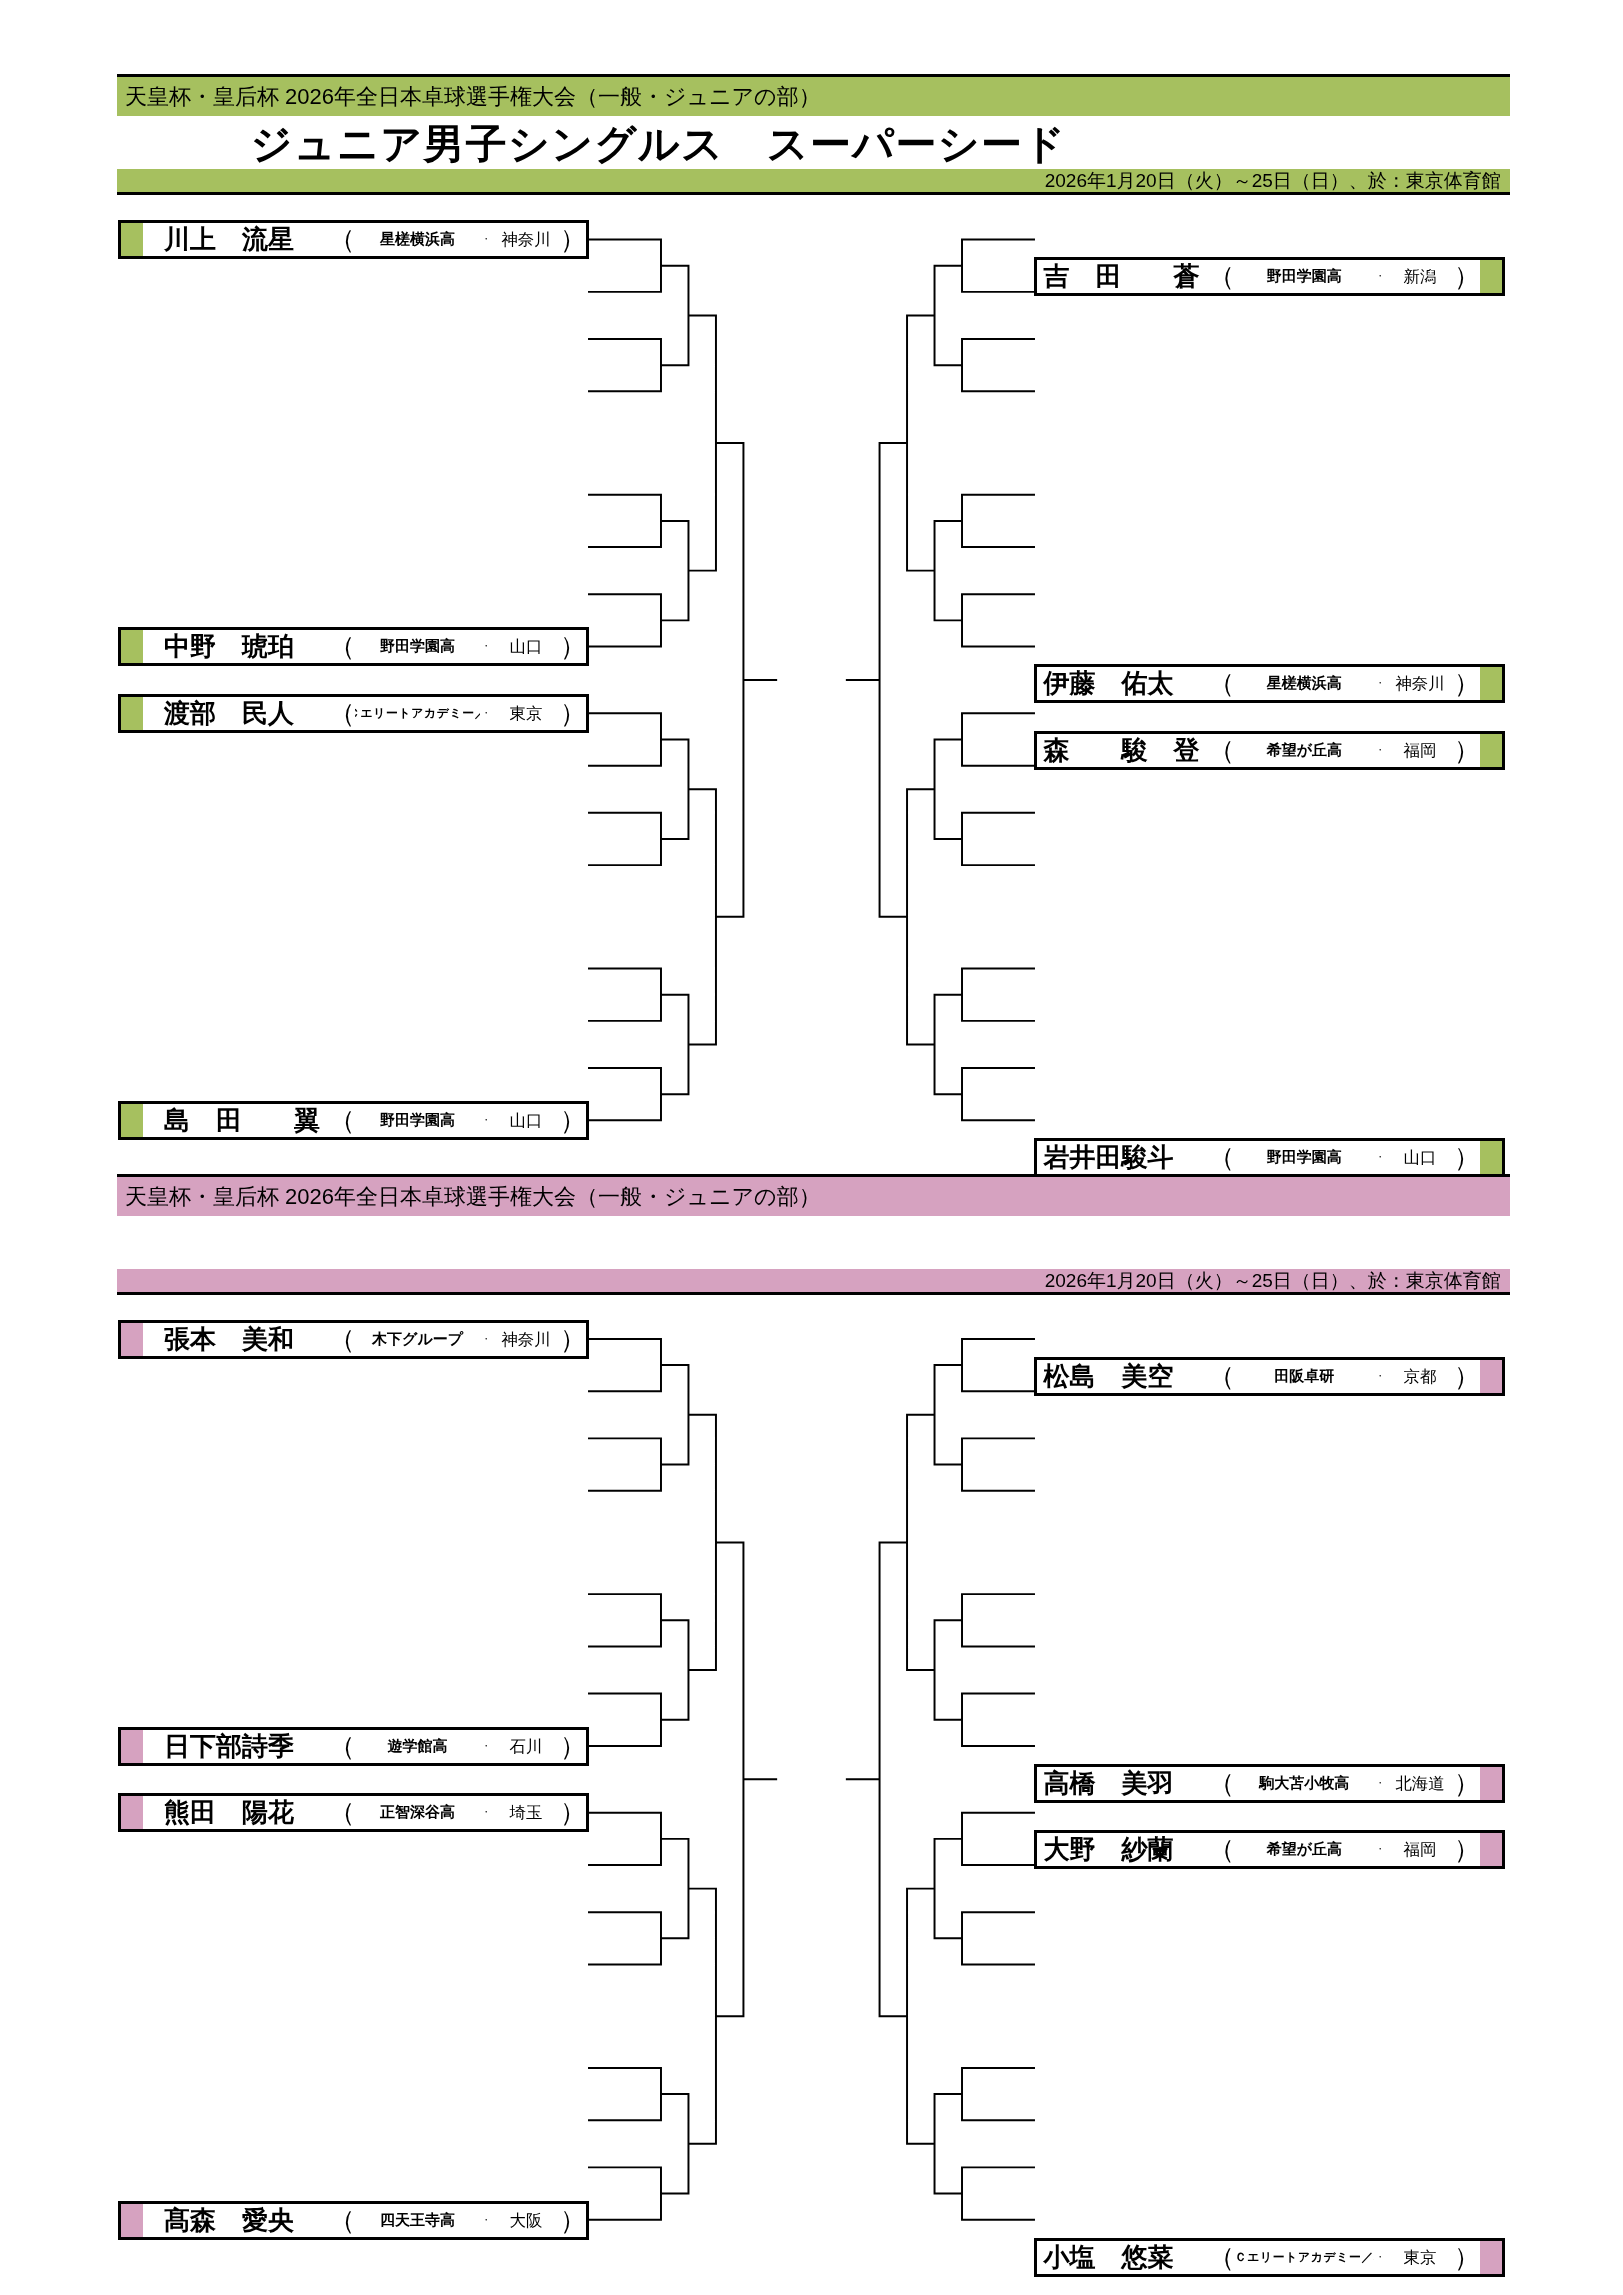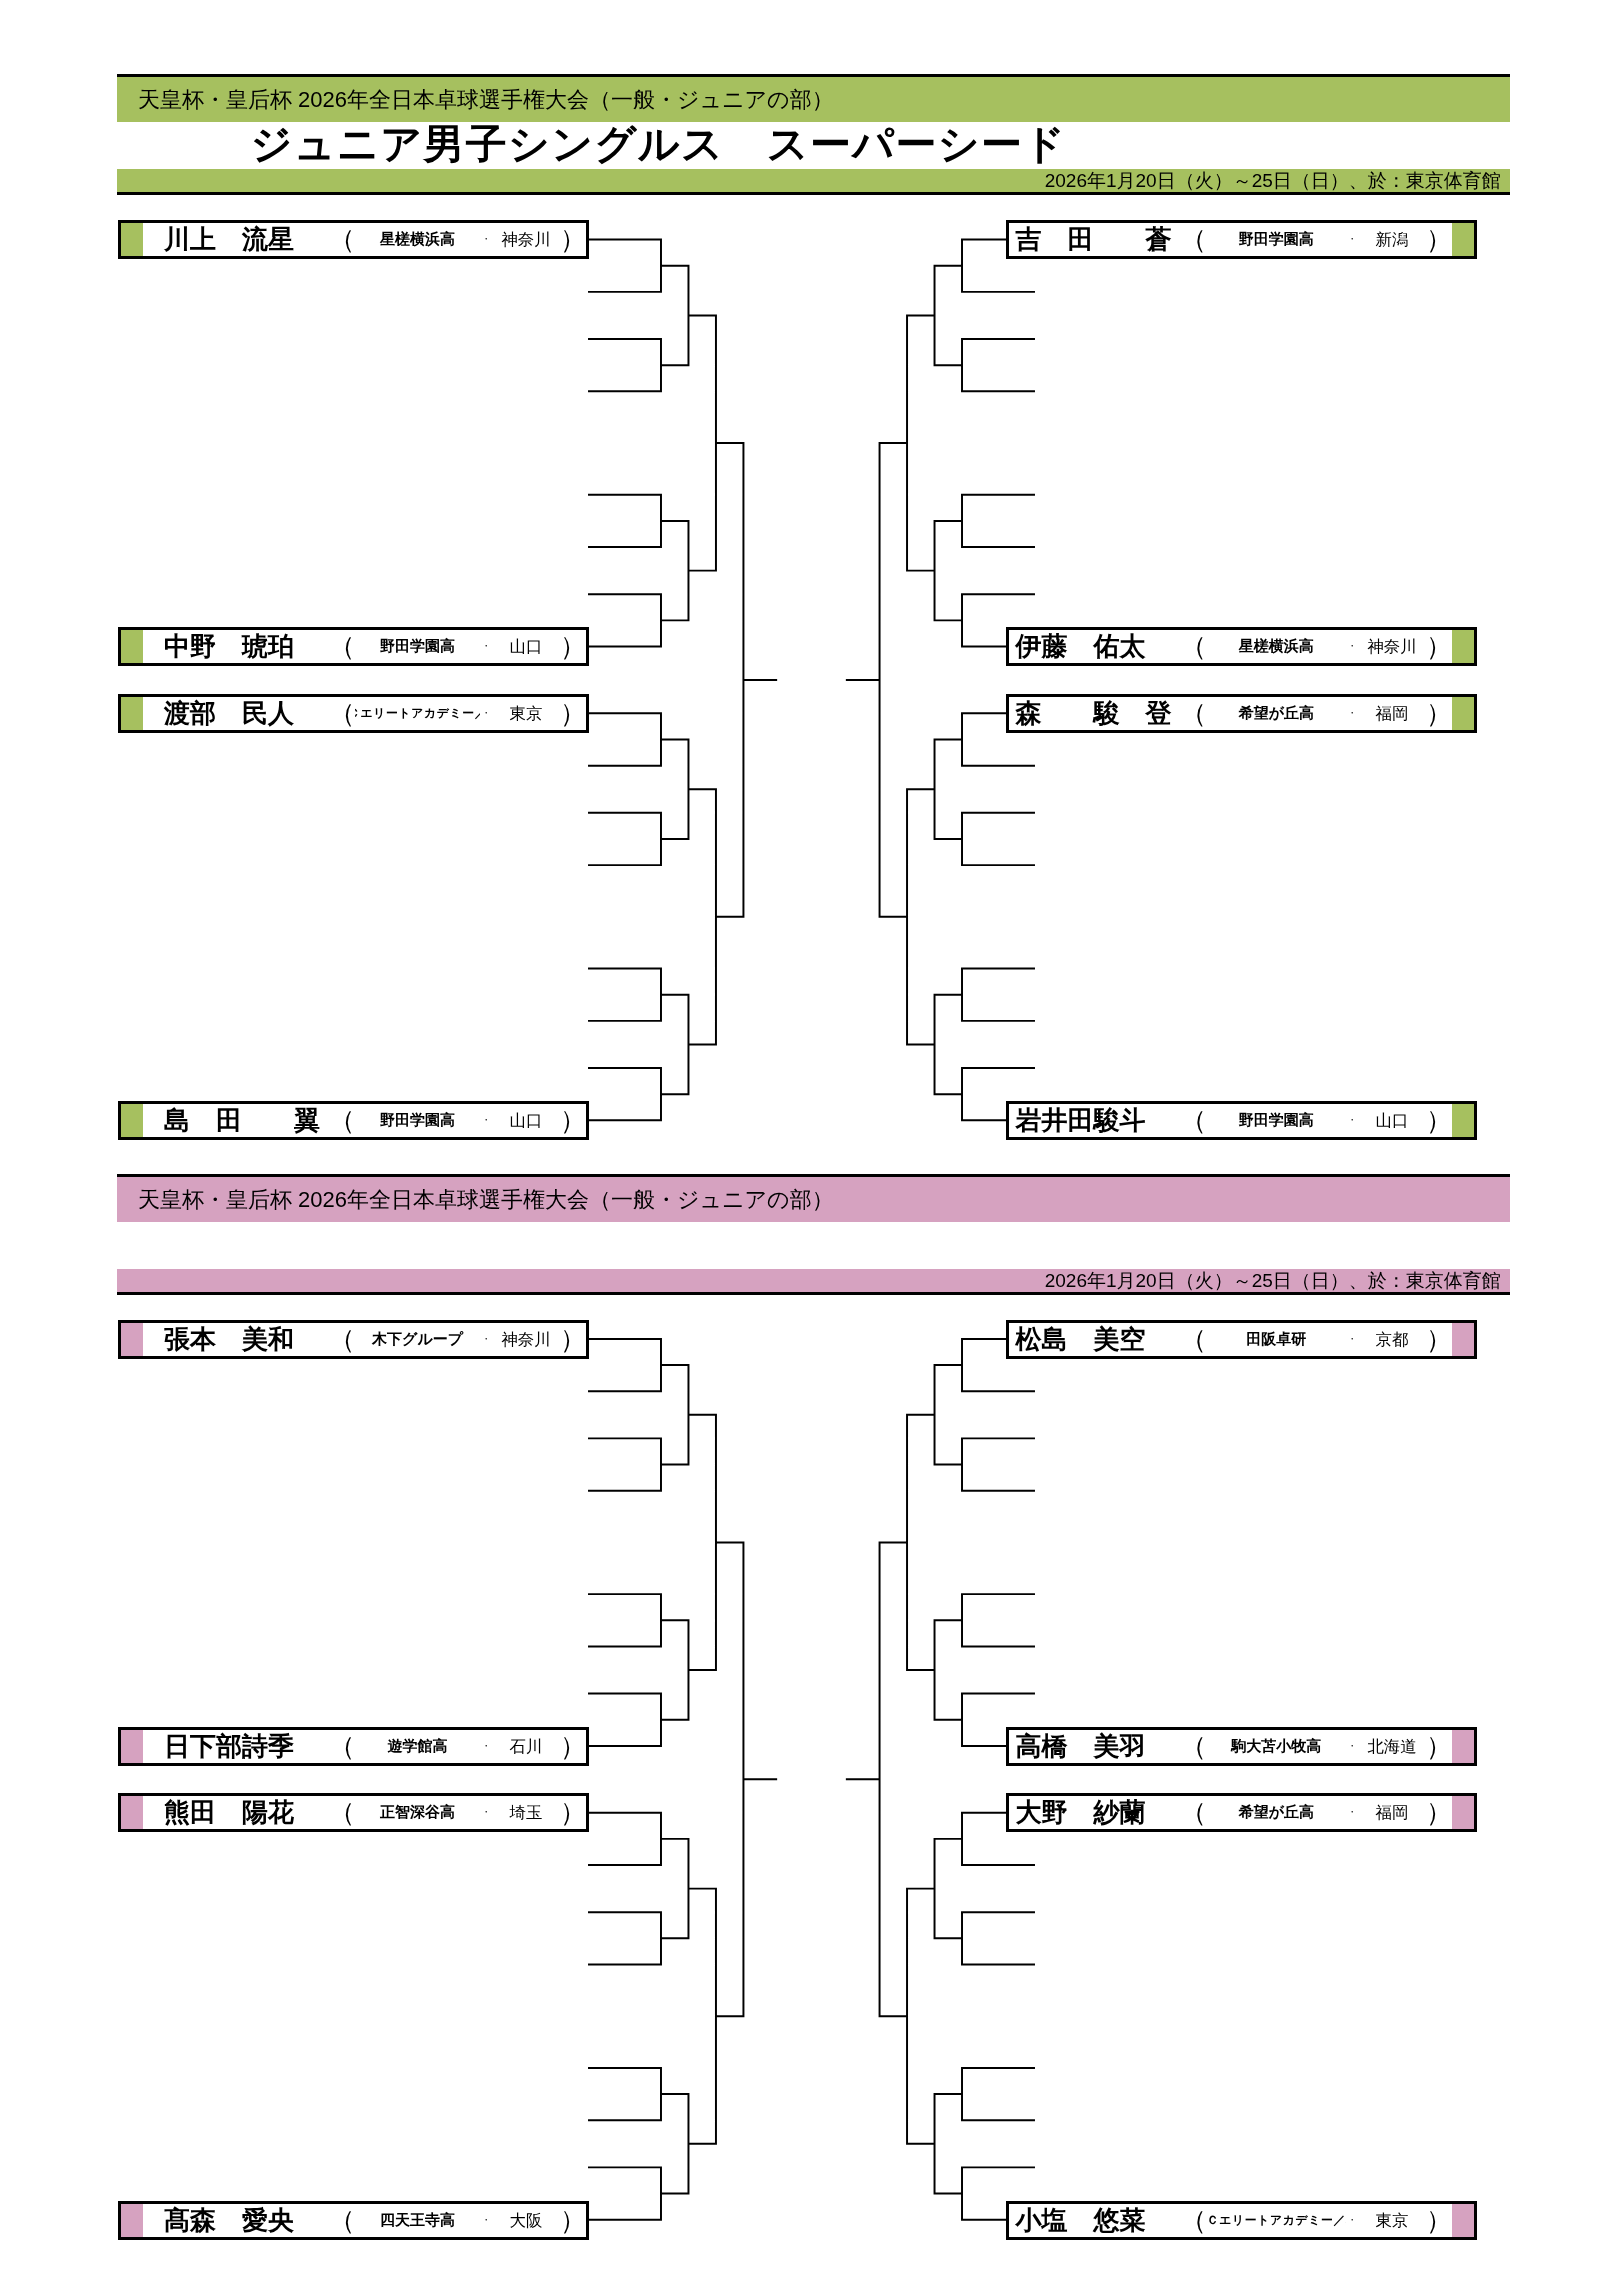--- a/index.html
+++ b/index.html
@@ -2,30 +2,30 @@
 <html style="font-size:10.5px"><head>
 <meta charset="utf-8">
 <style>
   html,body{margin:0;padding:0;background:#ffffff;}
   .page{position:relative;width:1623px;height:2295px;background:#fff;overflow:hidden;
         font-family:"Liberation Sans","DejaVu Sans",sans-serif;color:#000;}
   svg.lines{position:absolute;left:0;top:0;}
 
   
   .band{position:absolute;left:117px;width:1393px;box-sizing:border-box;display:flex;align-items:center;}
-  .band1{height:48px;border-top:3.9px solid #000;padding-left:21px;font-size:22px;}
+  .band1{height:42px;border-top:3.9px solid #000;padding-left:8px;font-size:22px;}
   .band2{height:26px;border-bottom:3.3px solid #000;justify-content:flex-end;padding-right:9.2px;font-size:19px;}
   .sec-title{position:absolute;left:0;width:1317px;text-align:center;font-size:41px;font-weight:bold;
              letter-spacing:1.3px;line-height:51px;white-space:pre;}
 
   
   .pbox{position:absolute;width:471px;height:39px;box-sizing:border-box;border:3.9px solid #000;
         background:#fff;display:flex;align-items:stretch;}
   .side-left{left:118px;}
-  .side-right{left:1006px;}
+  .side-right{left:1034px;margin-top:37px;}
   .tab{width:22px;align-self:stretch;flex:0 0 22px;}
   .pname{flex:0 0 165px;font-size:26px;font-weight:bold;white-space:pre;display:flex;align-items:center;
          padding-left:21px;overflow:hidden;}
   .side-right .pname{padding-left:6.5px;}
   .paren{flex:0 0 17px;font-size:26px;font-weight:400;display:flex;align-items:center;justify-content:center;}
   .team{flex:1 1 auto;font-size:15px;font-weight:bold;display:flex;align-items:center;justify-content:center;
         white-space:pre;overflow:hidden;}
   .team.small-team{font-size:11.8px;letter-spacing:0.7px;}
   .dot{flex:0 0 11.8px;font-size:9.2px;display:flex;align-items:center;justify-content:center;}
   .pref{flex:0 0 68px;font-size:16.4px;font-weight:normal;display:flex;align-items:center;justify-content:center;

